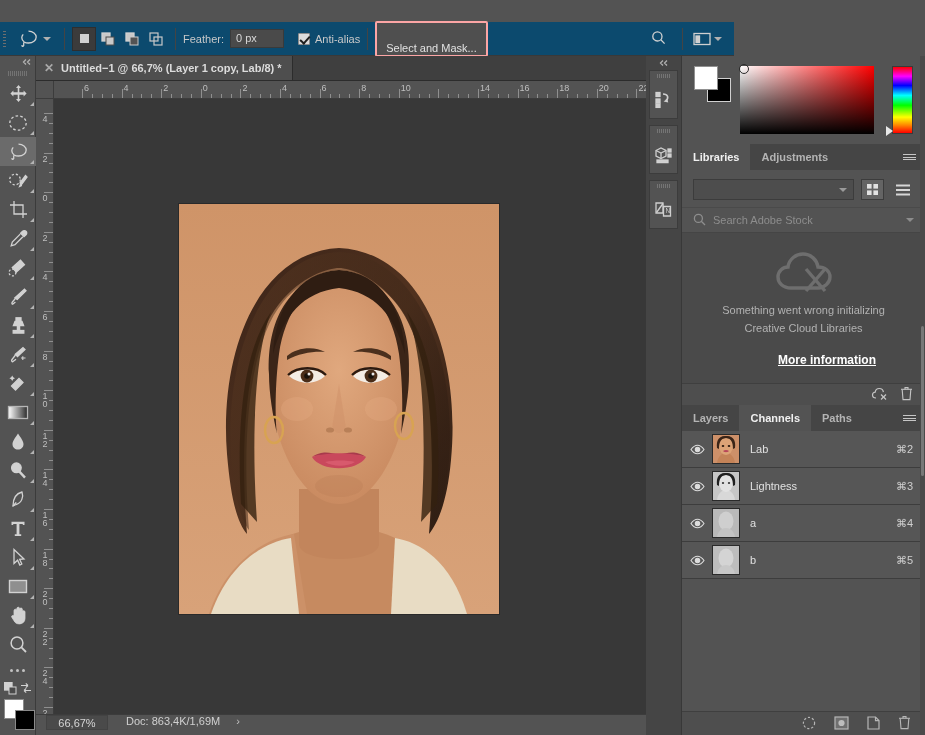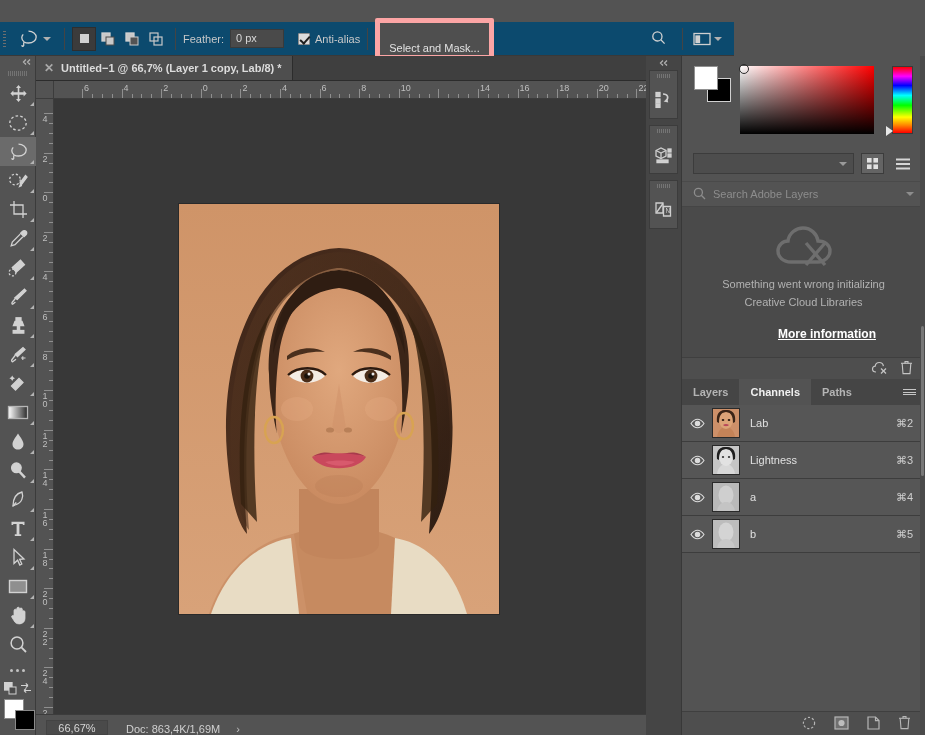--- a/index.html
+++ b/index.html
@@ -66,21 +66,21 @@
   .cbrow { display:flex; align-items:center; gap:5px; }
   .cbox {
     width: 12px; height: 12px; background: #dcdcdc; border: 1px solid #8d8d8d;
     position: relative; border-radius: 1px;
   }
   .cbox::after {
     content:""; position:absolute; left:3px; top:0px; width:4px; height:8px;
     border: solid #1e1e1e; border-width: 0 2px 2px 0; transform: rotate(42deg);
   }
   .btn-sel-mask {
-    background: #4f4f4f; border: 5px solid #fca5a5; color: #e2e2e2;
+    background: #4f4f4f; border: 2px solid #fca5a5; color: #e2e2e2;
     height: 21px; line-height: 19px; padding: 16px 9px; font-size: 11px;
     border-radius: 2px;
   }
   .opt-right { margin-left: auto; display: flex; align-items: center; gap: 0px; padding-right: 8px; }
   .ws-btn { display: flex; align-items: center; gap: 3px; padding: 0 4px; }
 
   
   .toolbar {
     position: absolute; left: 0; top: 56px; width: 36px; height: 679px;
     background: #535353; border-right: 1px solid #3b3b3b;
@@ -143,21 +143,21 @@
   .artboard {
     position:absolute; left:125px; top:105px; width:320px; height:410px;
     background:#d9a074; box-shadow: 0 0 0 1px #2a2a2a;
     overflow:hidden;
   }
   .photo { position:absolute; inset:0; }
 
   .statusbar {
     position:absolute; left:36px; top:714px; width:610px; height:21px;
     background:#535353; border-top:1px solid #3c3c3c;
-    display:flex; align-items:flex-end;
+    display:flex; align-items:flex-start;
   }
   .zoomfield {
     background:#4a4a4a; color:#d6d6d6; font-size:11px; height:15px; line-height:14px;
     width:62px; text-align:center; margin-left:10px; border:1px solid #434343;
   }
   .docinfo { margin-left:18px; font-size:11px; color:#d0d0d0; }
   .arrow-r { margin-left:16px; color:#c0c0c0; font-size:11px; }
 
   
   .icondock {
@@ -860,20 +860,31 @@
         <div class="cp-field">
           <span class="cp-picker"></span>
         </div>
         <div class="cp-hue">
           <span class="hue-marker"></span>
         </div>
       </div>
     </div>
 
     <div class="panel">
+      <div class="ptabs">
+        <div class="ptab active">Libraries</div>
+        <div class="ptab">Adjustments</div>
+        <div class="pmenu">
+            <span>
+              <i></i>
+              <i></i>
+              <i></i>
+            </span>
+          </div>
+      </div>
       <div class="lib-controls">
         <div class="lib-select">
           <span style="flex:1"></span>
           <span class="chev" style="border-top-color:#9a9a9a"></span>
         </div>
         <div class="viewbtn active">
           <svg width="13" height="13" viewBox="0 0 13 13" class="f" style="fill:#e2e2e2">
               <rect x="1" y="1" width="4.6" height="4.6"></rect>
               <rect x="7.4" y="1" width="4.6" height="4.6"></rect>
               <rect x="1" y="7.4" width="4.6" height="4.6"></rect>
@@ -888,21 +899,21 @@
             </svg>
         </div>
       </div>
       <div class="searchrow">
         <span>
           <svg width="13" height="13" viewBox="0 0 13 13" style="stroke:#8d8d8d">
               <circle cx="5.4" cy="5.4" r="4"></circle>
               <line x1="8.3" y1="8.3" x2="12" y2="12"></line>
             </svg>
         </span>
-        <span class="ph">Search Adobe Layers</span>
+        <span class="ph">Search Adobe Stock</span>
         <span class="chev" style="border-top-color:#8d8d8d"></span>
       </div>
       <div class="lib-empty">
         <span>
           <svg width="62" height="48" viewBox="0 0 62 48" style="stroke:#6e6e6e;stroke-width:3.4">
             <path d="M18 38 C10 38 5 33 5 27 C5 21 10 17 15 17 C16 9 23 4 30 4 C38 4 44 10 45 17 C52 17 57 21 57 27 C57 33 51 38 45 38 Z"></path>
             <line x1="33" y1="19" x2="52" y2="41"></line>
               <line x1="52" y1="19" x2="33" y2="41"></line>
           </svg>
         </span>

